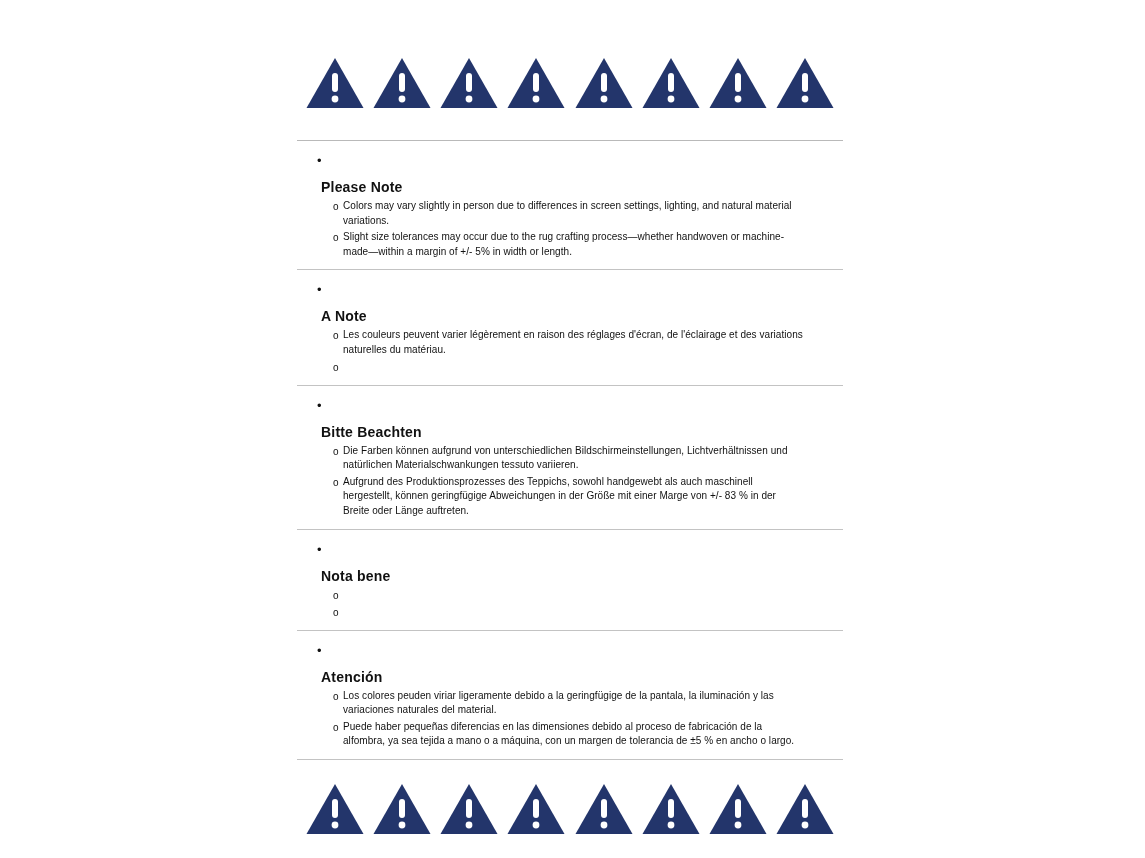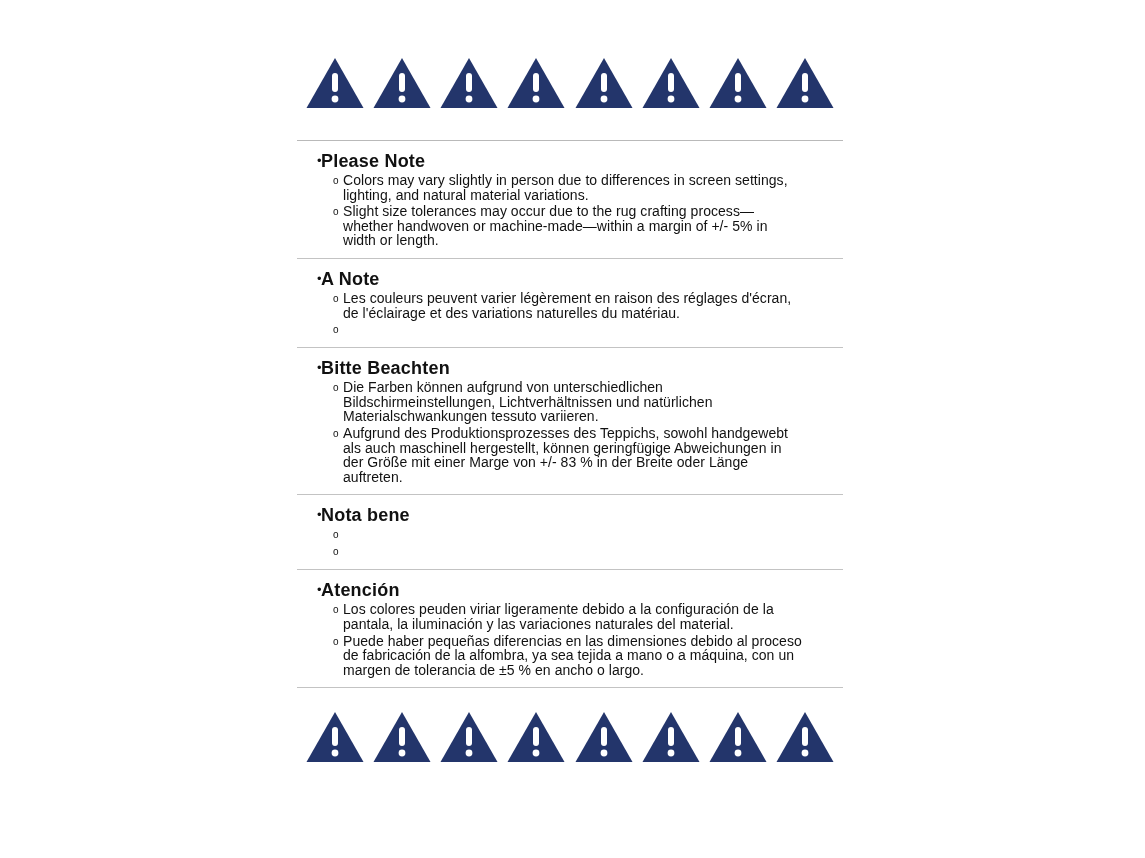--- a/index.html
+++ b/index.html
@@ -57,43 +57,44 @@
     width: 24px;
     flex: 0 0 24px;
     text-align: left;
     padding-left: 20px;
     font-size: 13px;
     line-height: 18px;
     color: #111;
     box-sizing: border-box;
   }
   .lang-title {
-    font-size: 18px;
+    font-size: 14px;
     font-weight: bold;
     line-height: 18px;
     letter-spacing: 0.2px;
     color: #111;
+    margin-top: 26px;
   }
   .sub-list { margin-top: 3px; }
   .sub-item {
     display: flex;
     align-items: flex-start;
     margin-bottom: 2px;
   }
   .bullet-l2 {
     width: 46px;
     flex: 0 0 46px;
     box-sizing: border-box;
     padding-left: 36px;
     font-size: 10px;
     line-height: 15px;
     color: #111;
   }
   .sub-text {
-    font-size: 14px;
+    font-size: 10px;
     line-height: 14.6px;
     color: #111;
     width: 460px;
     letter-spacing: 0.05px;
   }
   .block-rule {
     border-top: 1px solid #c3c3c3;
     width: 546px;
     margin-top: 10px;
     height: 0;
@@ -234,21 +235,21 @@
           <div class="block-rule"></div>
         </div>
         <div class="lang-block">
           <div class="lang-title-row">
             <span class="bullet-l1">•</span>
             <span class="lang-title">Atención</span>
           </div>
           <div class="sub-list">
             <div class="sub-item">
               <span class="bullet-l2">o</span>
-              <span class="sub-text">Los colores peuden viriar ligeramente debido a la configuración de la pantala, la iluminación y las variaciones naturales del material.</span>
+              <span class="sub-text">Los colores peuden viriar ligeramente debido a la geringfügige de la pantala, la iluminación y las variaciones naturales del material.</span>
             </div>
             <div class="sub-item">
               <span class="bullet-l2">o</span>
               <span class="sub-text">Puede haber pequeñas diferencias en las dimensiones debido al proceso de fabricación de la alfombra, ya sea tejida a mano o a máquina, con un margen de tolerancia de ±5 % en ancho o largo.</span>
             </div>
           </div>
           <div class="block-rule"></div>
         </div>
         <div class="spacer-bottom"></div>
       </div>

